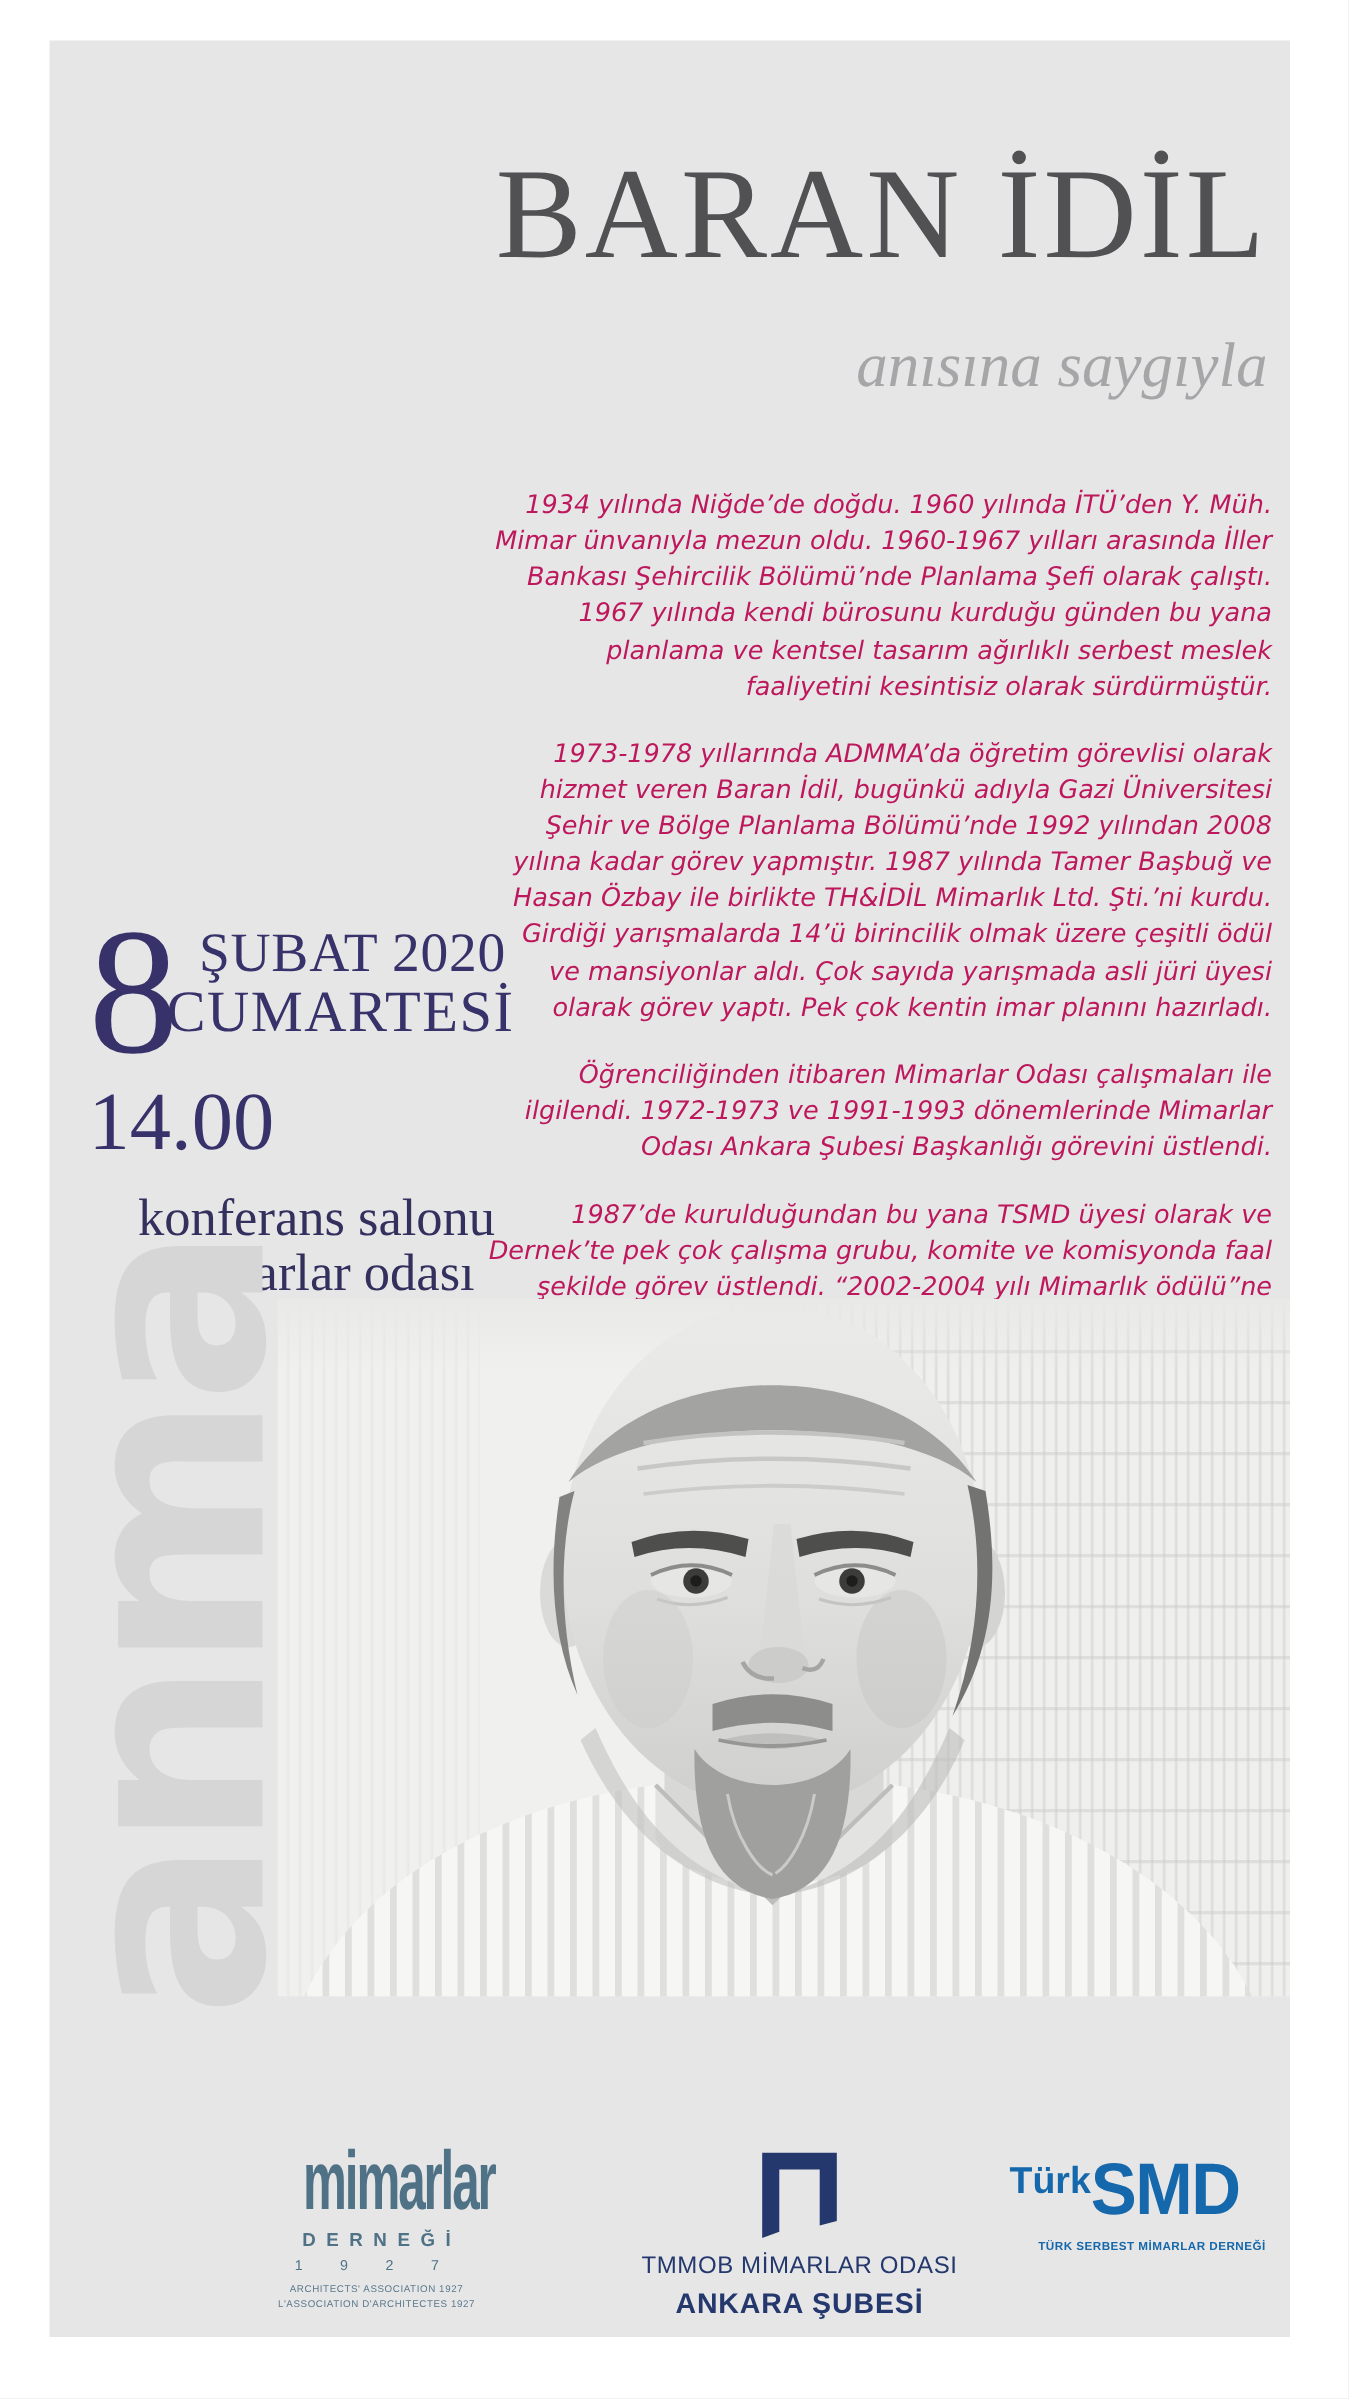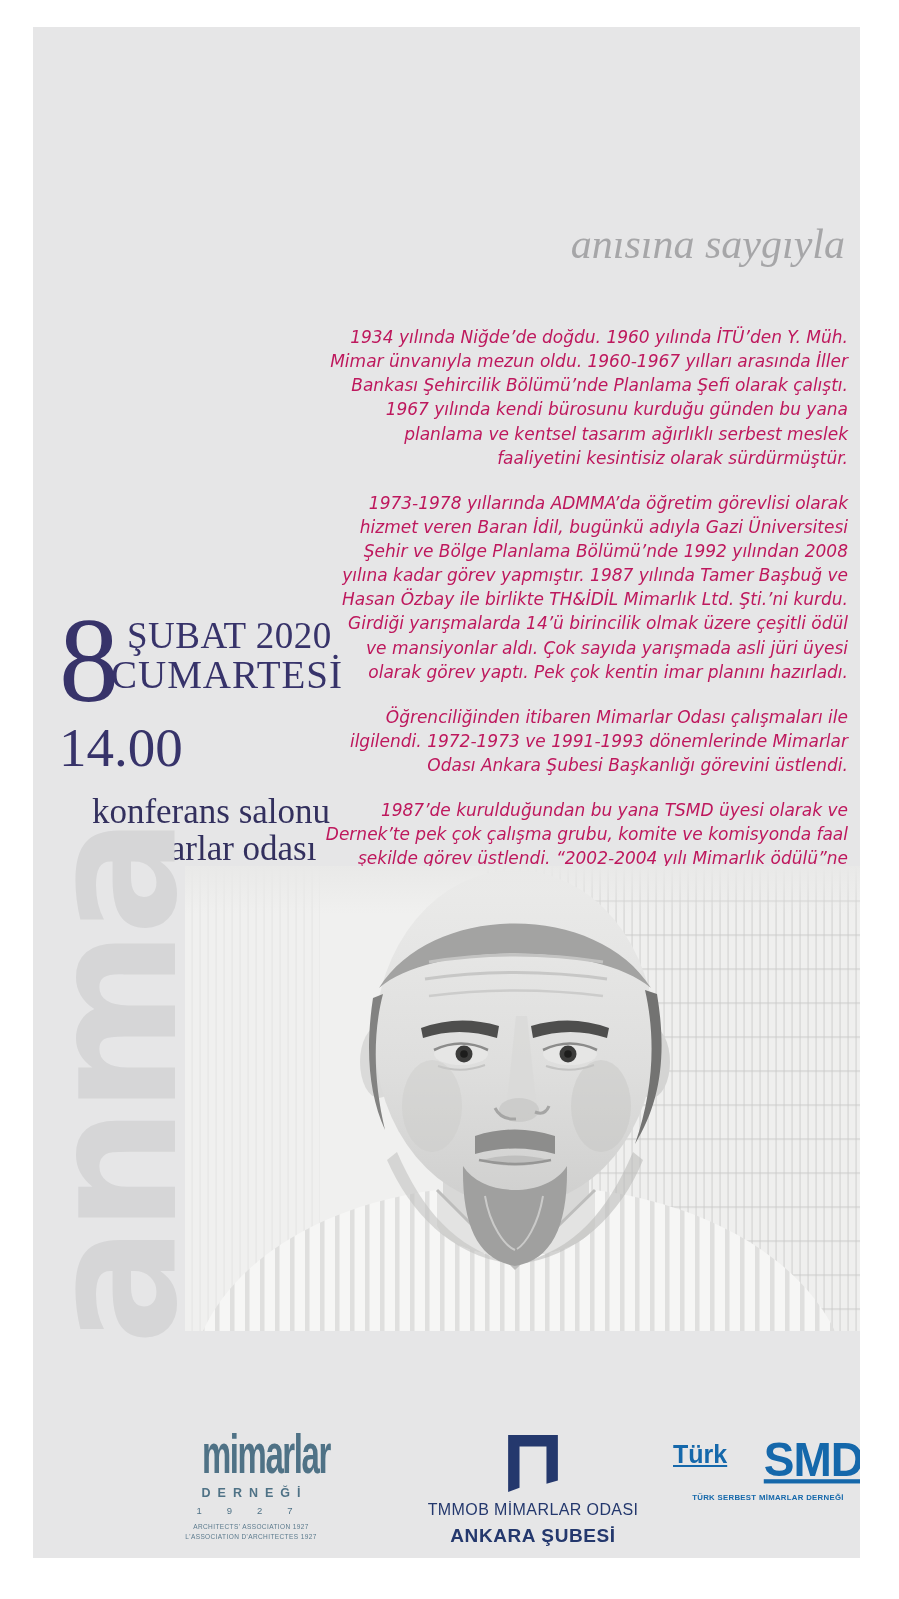--- a/index.html
+++ b/index.html
@@ -31,21 +31,21 @@
   .about p{margin:0 0 21px 0;}
   
   .event{
     position:absolute;left:26px;top:588px;width:304px;
     color:#37336a;font-family:"Liberation Serif",serif;
   }
   .event-main{display:flex;align-items:flex-start;}
   .event-day{
     font-size:120px;line-height:.76;margin-right:-8px;letter-spacing:0;
   }
-  .event-lines{padding-top:2px;}
+  .event-lines{padding-top:2px;text-align:center;}
   .event-month{font-size:37px;line-height:1.02;padding-left:16px;white-space:nowrap;letter-spacing:0.5px;}
   .event-weekday{font-size:39px;line-height:1.0;white-space:nowrap;letter-spacing:1px;}
   .event-time{
     font-size:55px;line-height:1;padding-right:6px;margin-top:14px;
   }
   .event-venue{
     margin-top:18px;text-align:center;font-size:35px;line-height:1.06;
     color:#33305e;
   }
   
@@ -73,30 +73,31 @@
   .logo-oda{
     position:absolute;left:392px;top:1408px;width:216px;text-align:center;
     color:#24386d;
   }
   .oda-mark{display:inline-block;margin-bottom:5px;}
   .oda-line1{font-size:16px;letter-spacing:.4px;white-space:nowrap;}
   .oda-line2{font-size:19px;font-weight:bold;letter-spacing:.6px;margin-top:6px;}
   .logo-smd{
     position:absolute;left:640px;top:1413px;width:190px;color:#1568ab;text-align:center;
   }
-  .smd-row{display:flex;justify-content:space-between;align-items:flex-start;text-decoration:underline;}
+  .smd-row{display:flex;justify-content:flex-start;align-items:flex-start;}
   .smd-prefix{font-weight:bold;font-size:25px;line-height:1;margin-top:2px;letter-spacing:0;}
   .smd-main{font-weight:bold;font-size:46px;line-height:.82;letter-spacing:-1px;transform:scaleY(1.06);transform-origin:top;}
   .smd-cap{font-weight:bold;font-size:7.8px;letter-spacing:.3px;margin-top:15px;white-space:nowrap;}
 </style>
 </head>
 <body>
 
 <div class="poster">
 
+  <div class="title">BARAN İDİL</div>
   <div class="subtitle">anısına saygıyla</div>
 
   <div class="about">
     <p>1934 yılında Niğde’de doğdu. 1960 yılında İTÜ’den Y. Müh. Mimar ünvanıyla mezun oldu. 1960-1967 yılları arasında İller Bankası Şehircilik Bölümü’nde Planlama Şefi olarak çalıştı. 1967 yılında kendi bürosunu kurduğu günden bu yana planlama ve kentsel tasarım ağırlıklı serbest meslek faaliyetini kesintisiz olarak sürdürmüştür.</p>
     <p>1973-1978 yıllarında ADMMA’da öğretim görevlisi olarak hizmet veren Baran İdil, bugünkü adıyla Gazi Üniversitesi Şehir ve Bölge Planlama Bölümü’nde 1992 yılından 2008 yılına kadar görev yapmıştır. 1987 yılında Tamer Başbuğ ve Hasan Özbay ile birlikte TH&amp;İDİL Mimarlık Ltd. Şti.’ni kurdu. Girdiği yarışmalarda 14’ü birincilik olmak üzere çeşitli ödül ve mansiyonlar aldı. Çok sayıda yarışmada asli jüri üyesi olarak görev yaptı. Pek çok kentin imar planını hazırladı.</p>
     <p>Öğrenciliğinden itibaren Mimarlar Odası çalışmaları ile ilgilendi. 1972-1973 ve 1991-1993 dönemlerinde Mimarlar Odası Ankara Şubesi Başkanlığı görevini üstlendi.</p>
     <p>1987’de kurulduğundan bu yana TSMD üyesi olarak ve Dernek’te pek çok çalışma grubu, komite ve komisyonda faal şekilde görev üstlendi. “2002-2004 yılı Mimarlık ödülü”ne layık görüldü. TH&amp;İDİL gurubunda serbest mimarlık ve planlama çalışmalarını sürdürmüştür.</p>
   </div>
 
   <div class="event">

